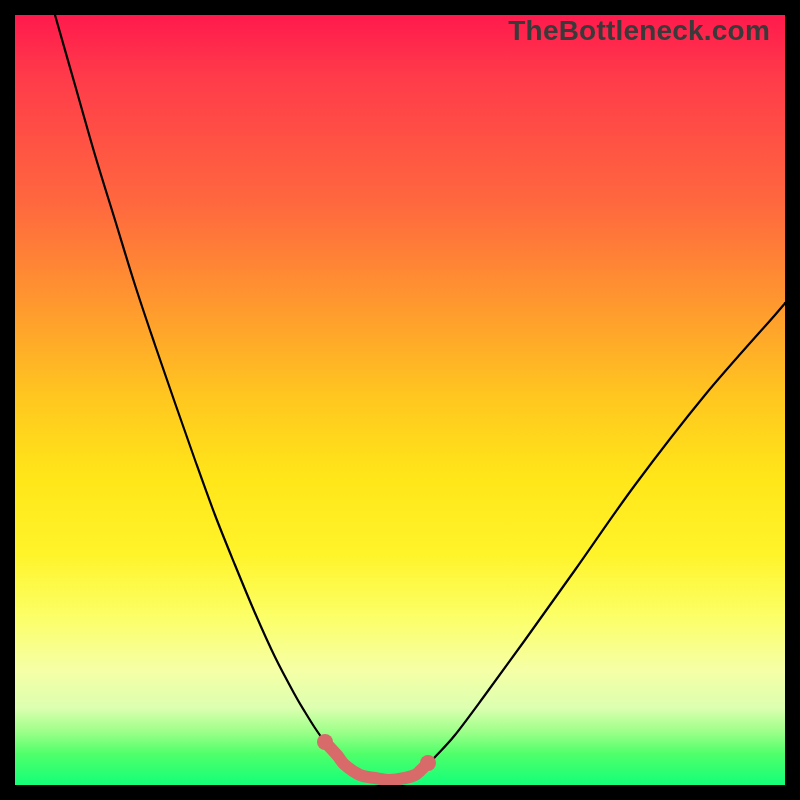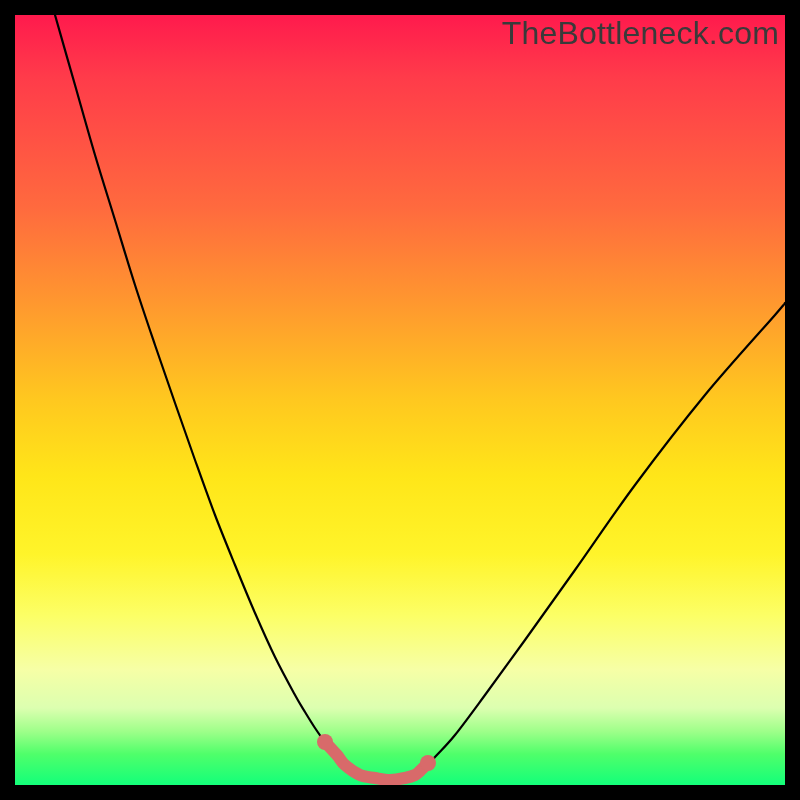--- a/index.html
+++ b/index.html
@@ -26,25 +26,25 @@
       #fcff66 78%,
       #f6ffa6 85%,
       #dcffb0 90%,
       #9fff8a 93%,
       #4fff6a 96%,
       #13ff7a 100%
     );
   }
   .watermark {
     position: absolute;
-    top: 0px; right: 6px;
+    top: 0px; right: 15px;
     color: #3a3a3a;
-    font-size: 32px;
+    font-size: 28px;
     letter-spacing: 0.2px;
-    font-weight: 400;
+    font-weight: 700;
     user-select: none;
   }
   svg.curves { position: absolute; left: 0; top: 0; width: 100%; height: 100%; }
 </style>
 </head>
 <body>
 
 <div class="outer">
   <div class="plot-area">
     <div class="gradient-bg"></div>

